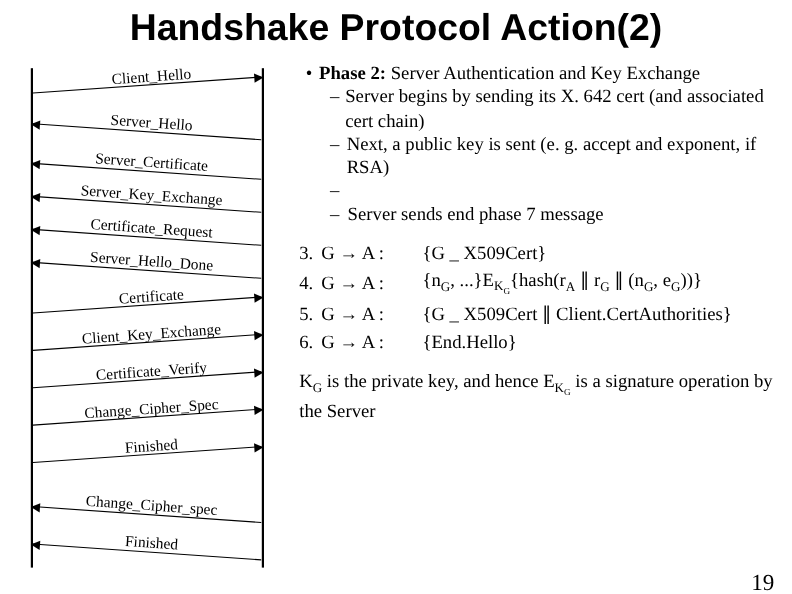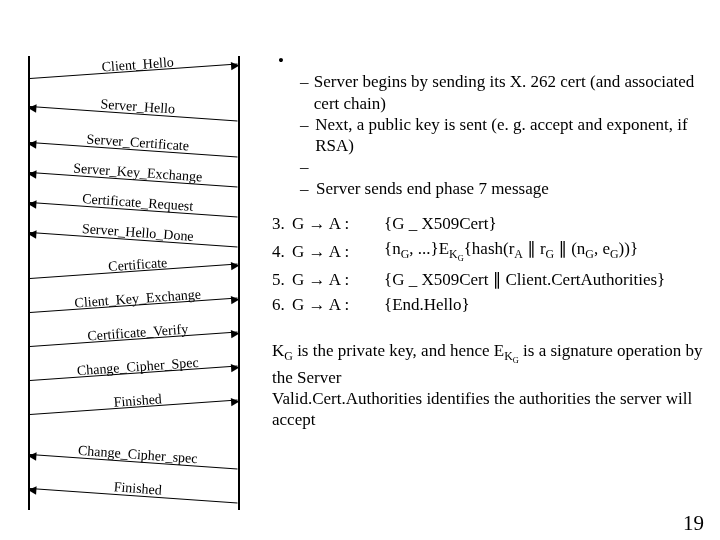--- a/index.html
+++ b/index.html
@@ -22,28 +22,29 @@
   .bullet{display:flex}
   .bullet .b{width:18px;text-align:center}
   .sub{margin-left:28px}
   .dash{display:flex}
   .dash .d{width:16px}
   .formulas{margin-top:14px}
   .frow{display:flex;align-items:center;margin:4px 0;font-size:17px}
   .fn{width:20px}
   .farr{width:92px}
   .fbody{flex:1}
-  .note{margin-top:24px;font-size:17px;line-height:1.25}
+  .note{margin-top:14px;font-size:17px;line-height:1.25}
   .pagenum{position:absolute;right:16px;bottom:4px;font-size:21px}
   sub{font-size:70%}
 </style>
 </head>
 <body>
 
 <div class="slide">
+  <div class="title">Handshake Protocol Action(2)</div>
   <div class="body">
     <div class="diagram">
       <div class="lifeline l1"></div>
       <div class="lifeline l2"></div>
       <div id="msgs">
           <div class="arrow r tilt-r" style="top: 28px;">
             <span class="head">▶</span>
           </div>
           <div class="msg tilt-r" style="top: 14px;">Client_Hello</div>
           <div class="arrow l tilt-l" style="top: 56px;">
@@ -92,25 +93,26 @@
           <div class="msg tilt-l" style="top: 390px;">Change_Cipher_spec</div>
           <div class="arrow l tilt-l" style="top: 438px;">
             <span class="head">◀</span>
           </div>
           <div class="msg tilt-l" style="top: 424px;">Finished</div>
         </div>
     </div>
     <div class="right">
       <div class="bullet">
         <div class="b">•</div>
+        <div><b>Phase 2:</b><span> Server Authentication and Key Exchange</span></div>
       </div>
       <div class="sub" id="dashes">
           <div class="dash">
             <div class="d">–</div>
-            <div>Server begins by sending its X. 262 cert (and associated cert chain)</div>
+            <div>Server begins by sending its X. 642 cert (and associated cert chain)</div>
           </div>
           <div class="dash">
             <div class="d">–</div>
             <div>Next, a public key is sent (e. g. accept and exponent, if RSA)</div>
           </div>
           <div class="dash">
             <div class="d">–</div>
           </div>
           <div class="dash">
             <div class="d">–</div>
@@ -134,18 +136,17 @@
             <div class="fbody">{G _ X509Cert ∥ Client.CertAuthorities}</div>
           </div>
           <div class="frow">
             <div class="fn">6.</div>
             <div class="farr">G → A :</div>
             <div class="fbody">{End.Hello}</div>
           </div>
         </div>
       <div class="note">
         <div><span>K</span><sub>G</sub><span> is the private key, and hence E</span><sub>K<sub>G</sub></sub><span> is a signature operation by the Server</span></div>
-        <div>Valid.Cert.Authorities identifies the authorities the server will accept</div>
       </div>
     </div>
   </div>
   <div class="pagenum">19</div>
 </div>
 
 </body></html>

